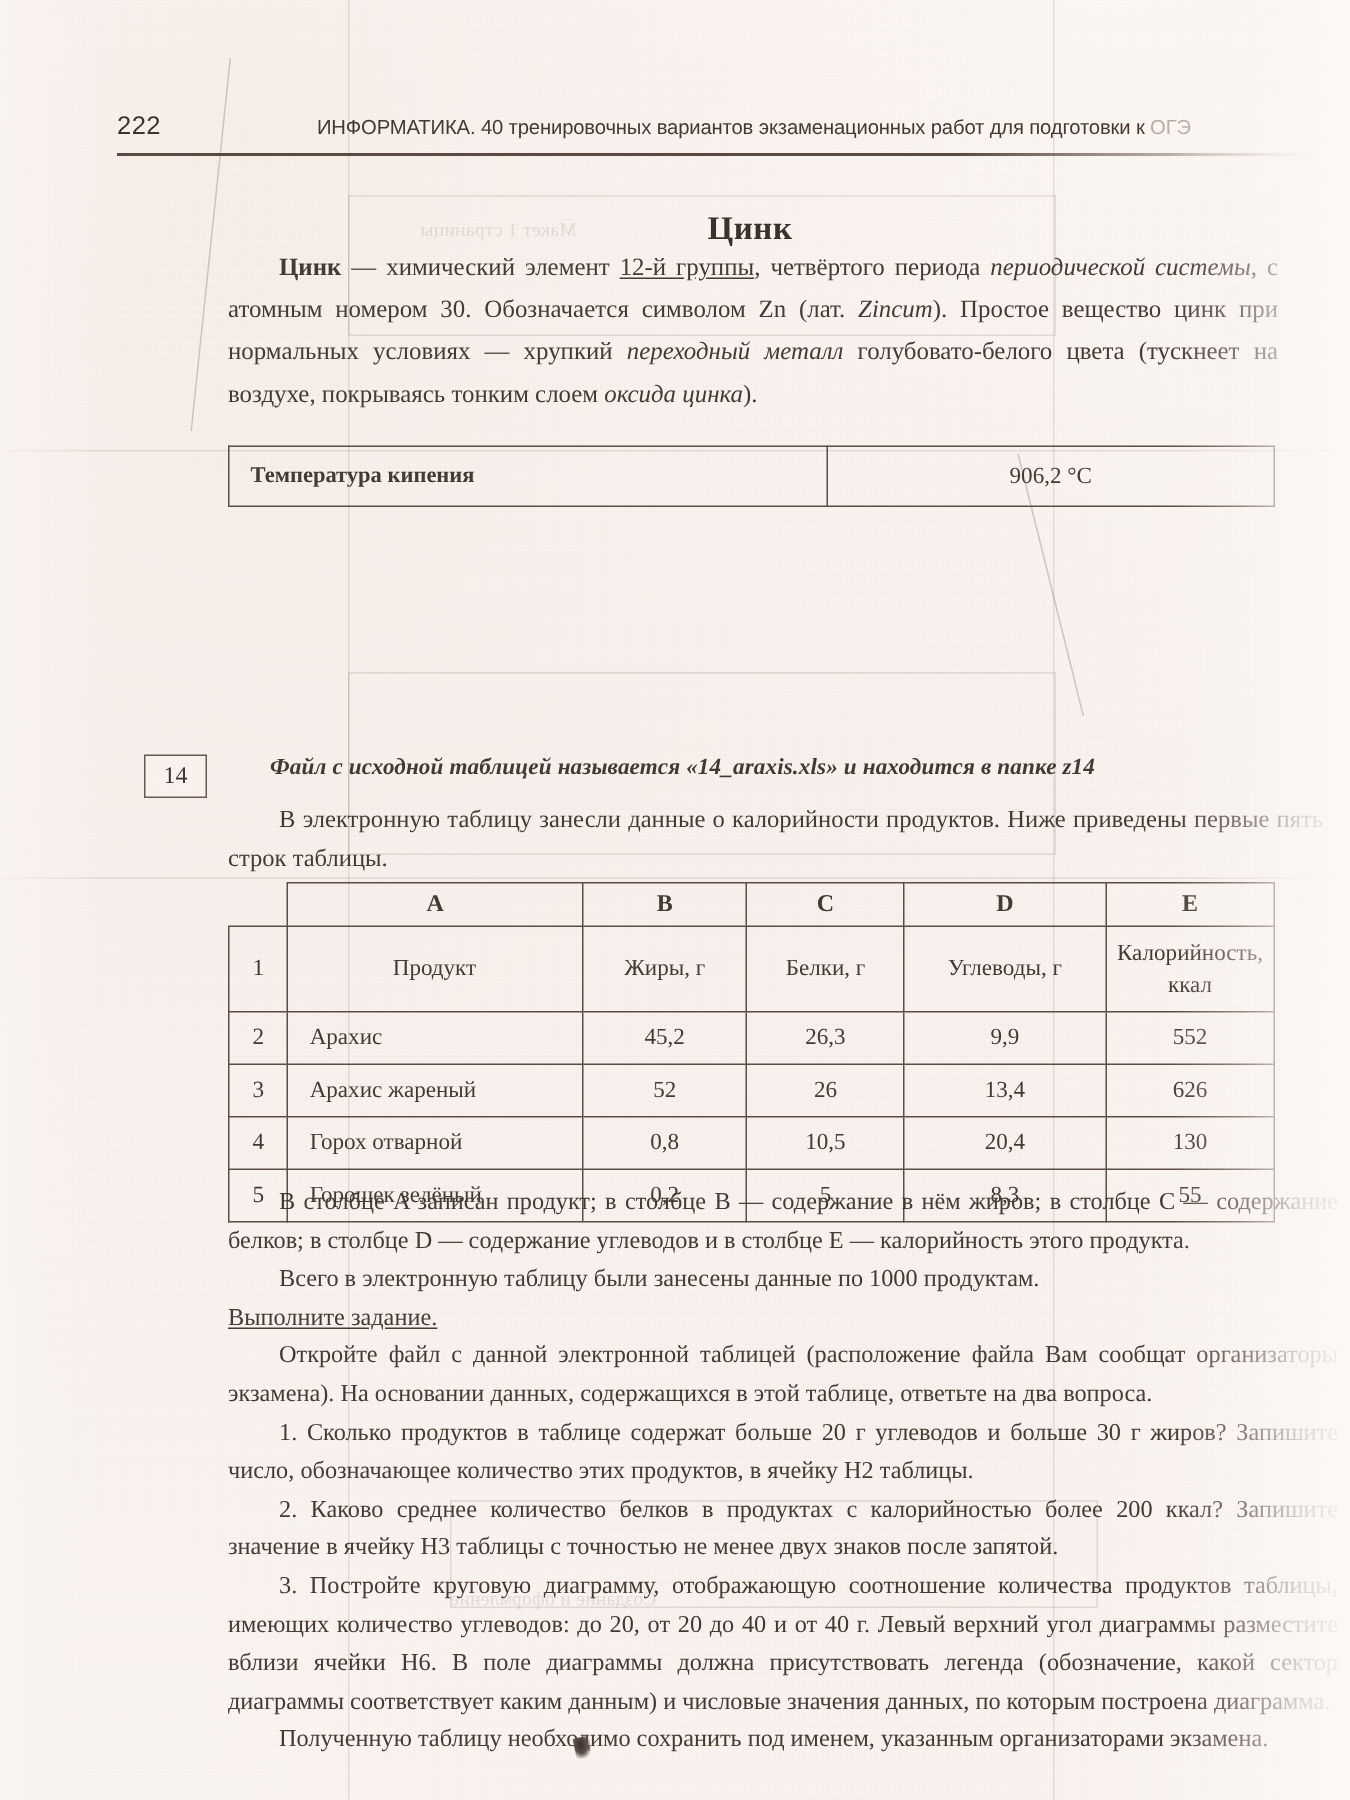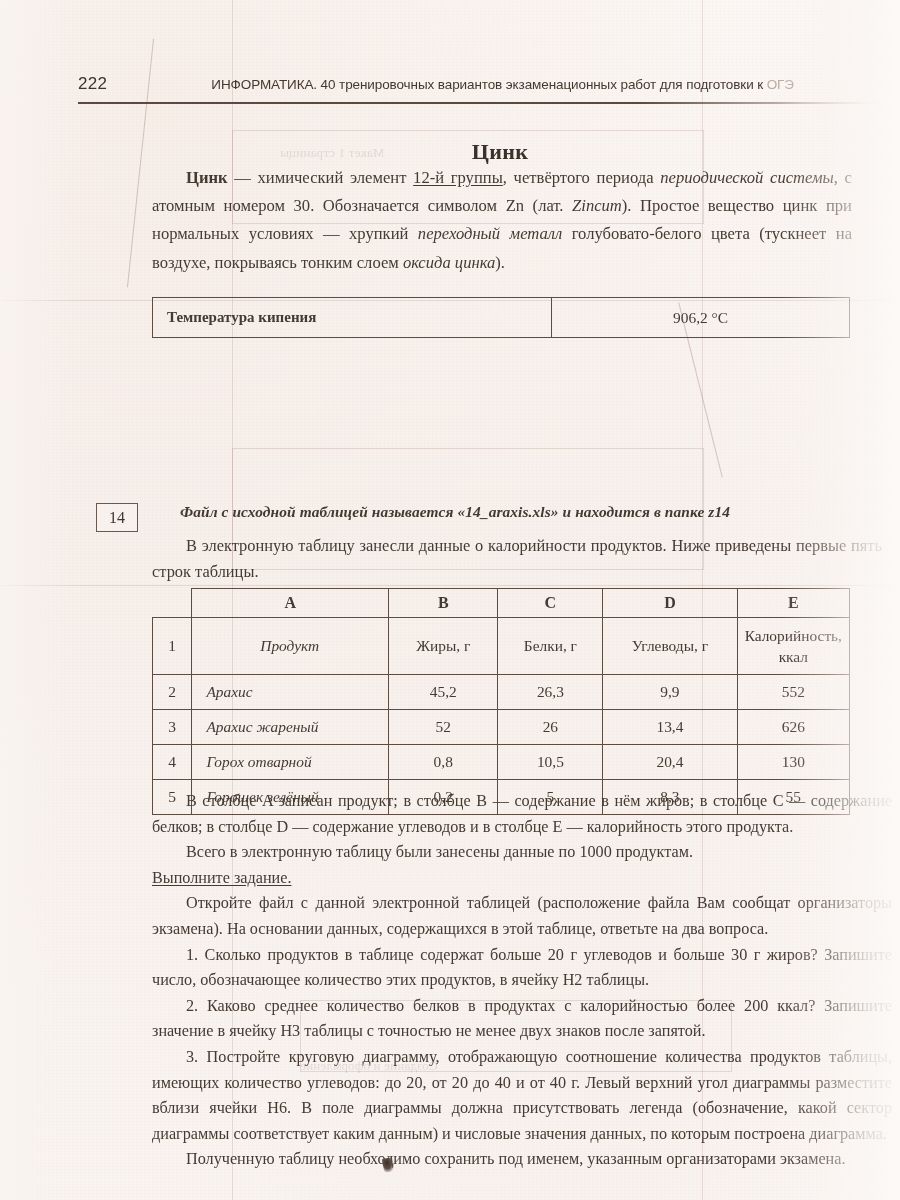--- a/index.html
+++ b/index.html
@@ -210,21 +210,21 @@
   }
   .sheet thead th.corner { border-left-color: transparent; border-top-color: transparent; }
   .sheet .rowhdr { width: 38px; font-size: 15.5px; }
   .sheet .c-a { width: 200px; }
   .sheet .c-b { width: 110px; }
   .sheet .c-c { width: 105px; }
   .sheet .c-d { width: 135px; }
   .sheet .c-e { width: 110px; }
   .sheet tbody td { height: 32px; }
   .sheet tr.hdr td { height: 54px; }
-  .sheet td.prod { text-align: left; padding-left: 14px; font-style: italic; }
+  .sheet td.prod { text-align: left; padding-left: 14px; }
   .sheet tr.hdr td.prod { text-align: center; padding-left: 0; }
   .sheet .two-line { line-height: 21px; }
 
   
   .body-block {
     position: absolute;
     left: 152px;
     width: 740px;
     font-size: 16.2px;
     line-height: 25.6px;

